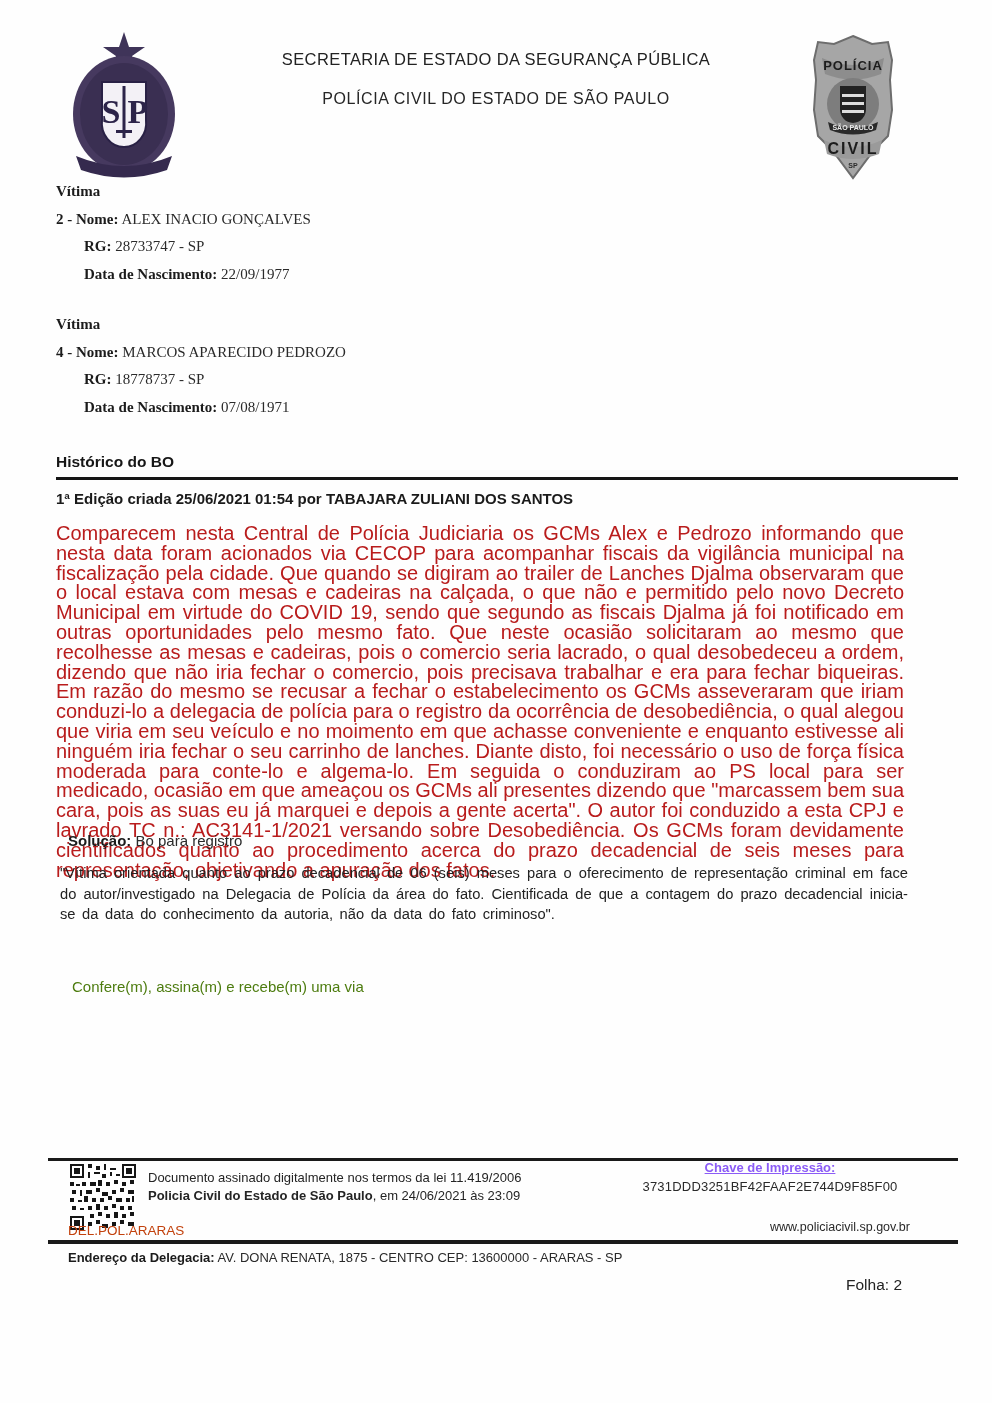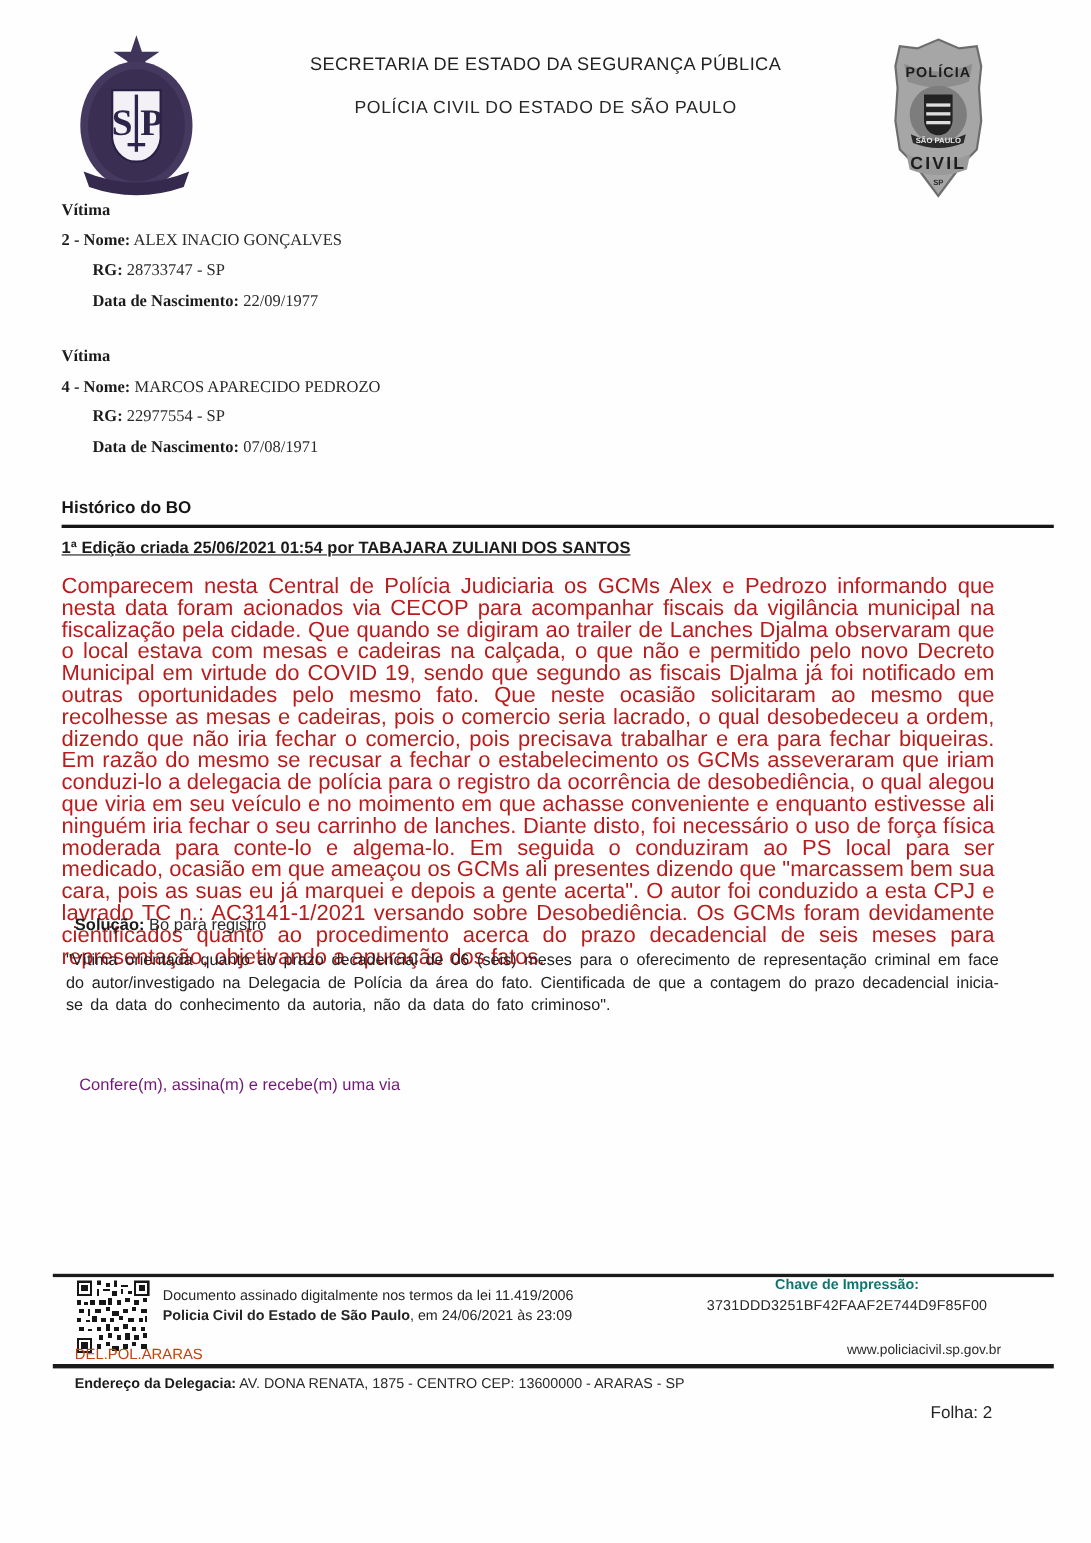--- a/index.html
+++ b/index.html
@@ -46,46 +46,46 @@
   
   .hist-heading {
     top: 453px; left: 56px; right: 34px;
     font-weight: 700; font-size: 15.5px;
     padding-bottom: 6px;
     border-bottom: 3px solid #151515;
     color: #161616;
   }
   .edition-line {
     top: 490px; left: 56px; right: 60px;
-    font-weight: 700; font-size: 15px; color: #1a1a1a; text-decoration: underline;
+    font-weight: 700; font-size: 15px; color: #1a1a1a;
   }
   .hist-body {
     top: 524px; left: 56px; width: 848px;
     font-size: 20px; line-height: 19.8px;
     text-align: justify; color: #b91c1c;
   }
 
   
   .solucao-line { top: 832px; left: 68px; font-size: 15px; }
   .solucao-note {
     top: 863px; left: 60px; width: 848px;
     font-size: 14.7px; line-height: 20.5px;
     text-align: justify; word-spacing: 2.5px; color: #222;
   }
-  .confere { top: 978px; left: 72px; font-size: 15px; color: #701a75; }
+  .confere { top: 978px; left: 72px; font-size: 15px; color: #4d7c0f; }
 
   
   .rule { left: 48px; right: 34px; height: 3px; background: #1a1a1a; }
   .rule-1 { top: 1158px; }
   .rule-2 { top: 1240px; height: 4px; }
   .qr { top: 1164px; left: 70px; }
   .sig-block { top: 1169px; left: 148px; width: 440px; font-size: 13px; line-height: 18px; color: #242424; }
   .sig-bold { font-weight: 700; }
   .chave-block { top: 1160px; left: 620px; width: 300px; text-align: center; font-size: 13px; }
-  .chave-label { font-weight: 700; margin-bottom: 4px; color: #0f766e; }
+  .chave-label { font-weight: 700; margin-bottom: 4px; color: #8b5cf6; text-decoration: underline; }
   .chave-value { color: #2a2a2a; letter-spacing: 0.2px; }
   .delpol { top: 1223px; left: 68px; font-size: 13.5px; color: #c2410c; }
   .website { top: 1220px; left: 620px; width: 290px; text-align: right; font-size: 12.5px; color: #2a2a2a; }
   .endereco { top: 1250px; left: 68px; font-size: 13px; color: #1f1f1f; }
   .folha { top: 1276px; left: 846px; font-size: 15.5px; color: #232323; }
 </style>
 </head>
 <body>
 
 <div class="page">
@@ -142,21 +142,21 @@
   </div>
 
   <div class="abs victim victim-2">
     <div class="row lbl">Vítima</div>
     <div class="row">
       <span class="lbl">4 - Nome:</span>
       <span class="val">MARCOS APARECIDO PEDROZO</span>
     </div>
     <div class="row indent">
       <span class="lbl">RG:</span>
-      <span class="val">22977554 - SP</span>
+      <span class="val">18778737 - SP</span>
     </div>
     <div class="row indent">
       <span class="lbl">Data de Nascimento:</span>
       <span class="val">07/08/1971</span>
     </div>
   </div>
 
   <div class="abs hist-heading">Histórico do BO</div>
   <div class="abs edition-line">1ª Edição criada 25/06/2021 01:54 por TABAJARA ZULIANI DOS SANTOS</div>
   <div class="abs hist-body">Comparecem nesta Central de Polícia Judiciaria os GCMs Alex e Pedrozo informando que nesta data foram acionados via CECOP para acompanhar fiscais da vigilância municipal na fiscalização pela cidade. Que quando se digiram ao trailer de Lanches Djalma observaram que o local estava com mesas e cadeiras na calçada, o que não e permitido pelo novo Decreto Municipal em virtude do COVID 19, sendo que segundo as fiscais Djalma já foi notificado em outras oportunidades pelo mesmo fato. Que neste ocasião solicitaram ao mesmo que recolhesse as mesas e cadeiras, pois o comercio seria lacrado, o qual desobedeceu a ordem, dizendo que não iria fechar o comercio, pois precisava trabalhar e era para fechar biqueiras. Em razão do mesmo se recusar a fechar o estabelecimento os GCMs asseveraram que iriam conduzi-lo a delegacia de polícia para o registro da ocorrência de desobediência, o qual alegou que viria em seu veículo e no moimento em que achasse conveniente e enquanto estivesse ali ninguém iria fechar o seu carrinho de lanches.  Diante disto, foi necessário o uso de força física moderada para conte-lo e algema-lo. Em seguida o conduziram ao PS local para ser medicado, ocasião em que ameaçou os GCMs ali presentes dizendo que "marcassem bem sua cara, pois as suas eu já marquei e depois a gente acerta". O autor foi conduzido a esta CPJ e lavrado TC n.: AC3141-1/2021 versando sobre Desobediência. Os GCMs foram devidamente cientificados quanto ao procedimento acerca do prazo decadencial de seis meses para representação, objetivando a apuração dos fatos.</div>

